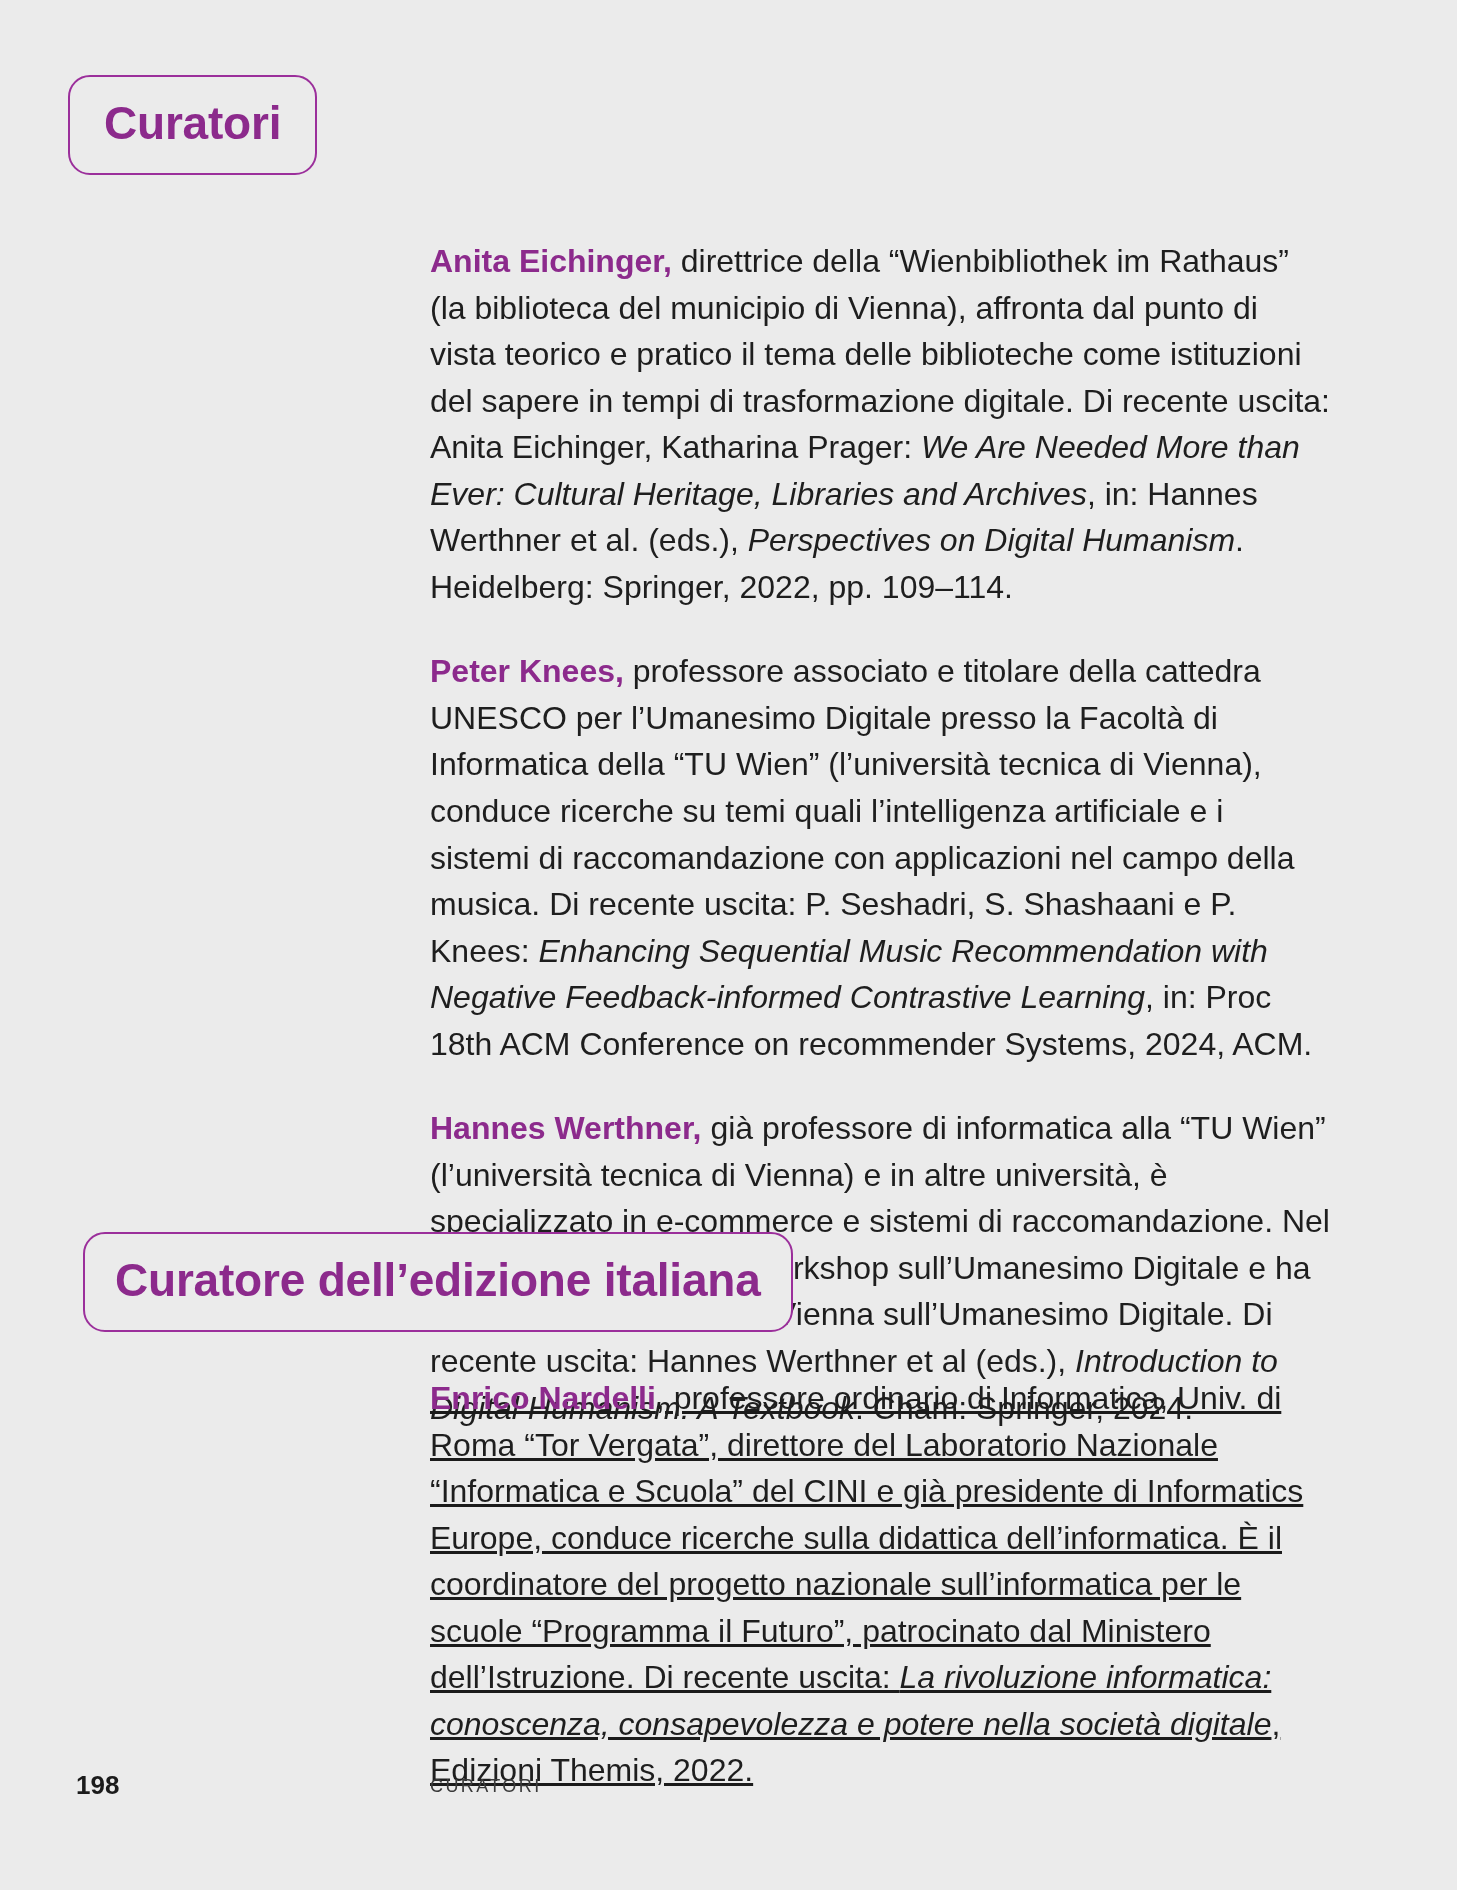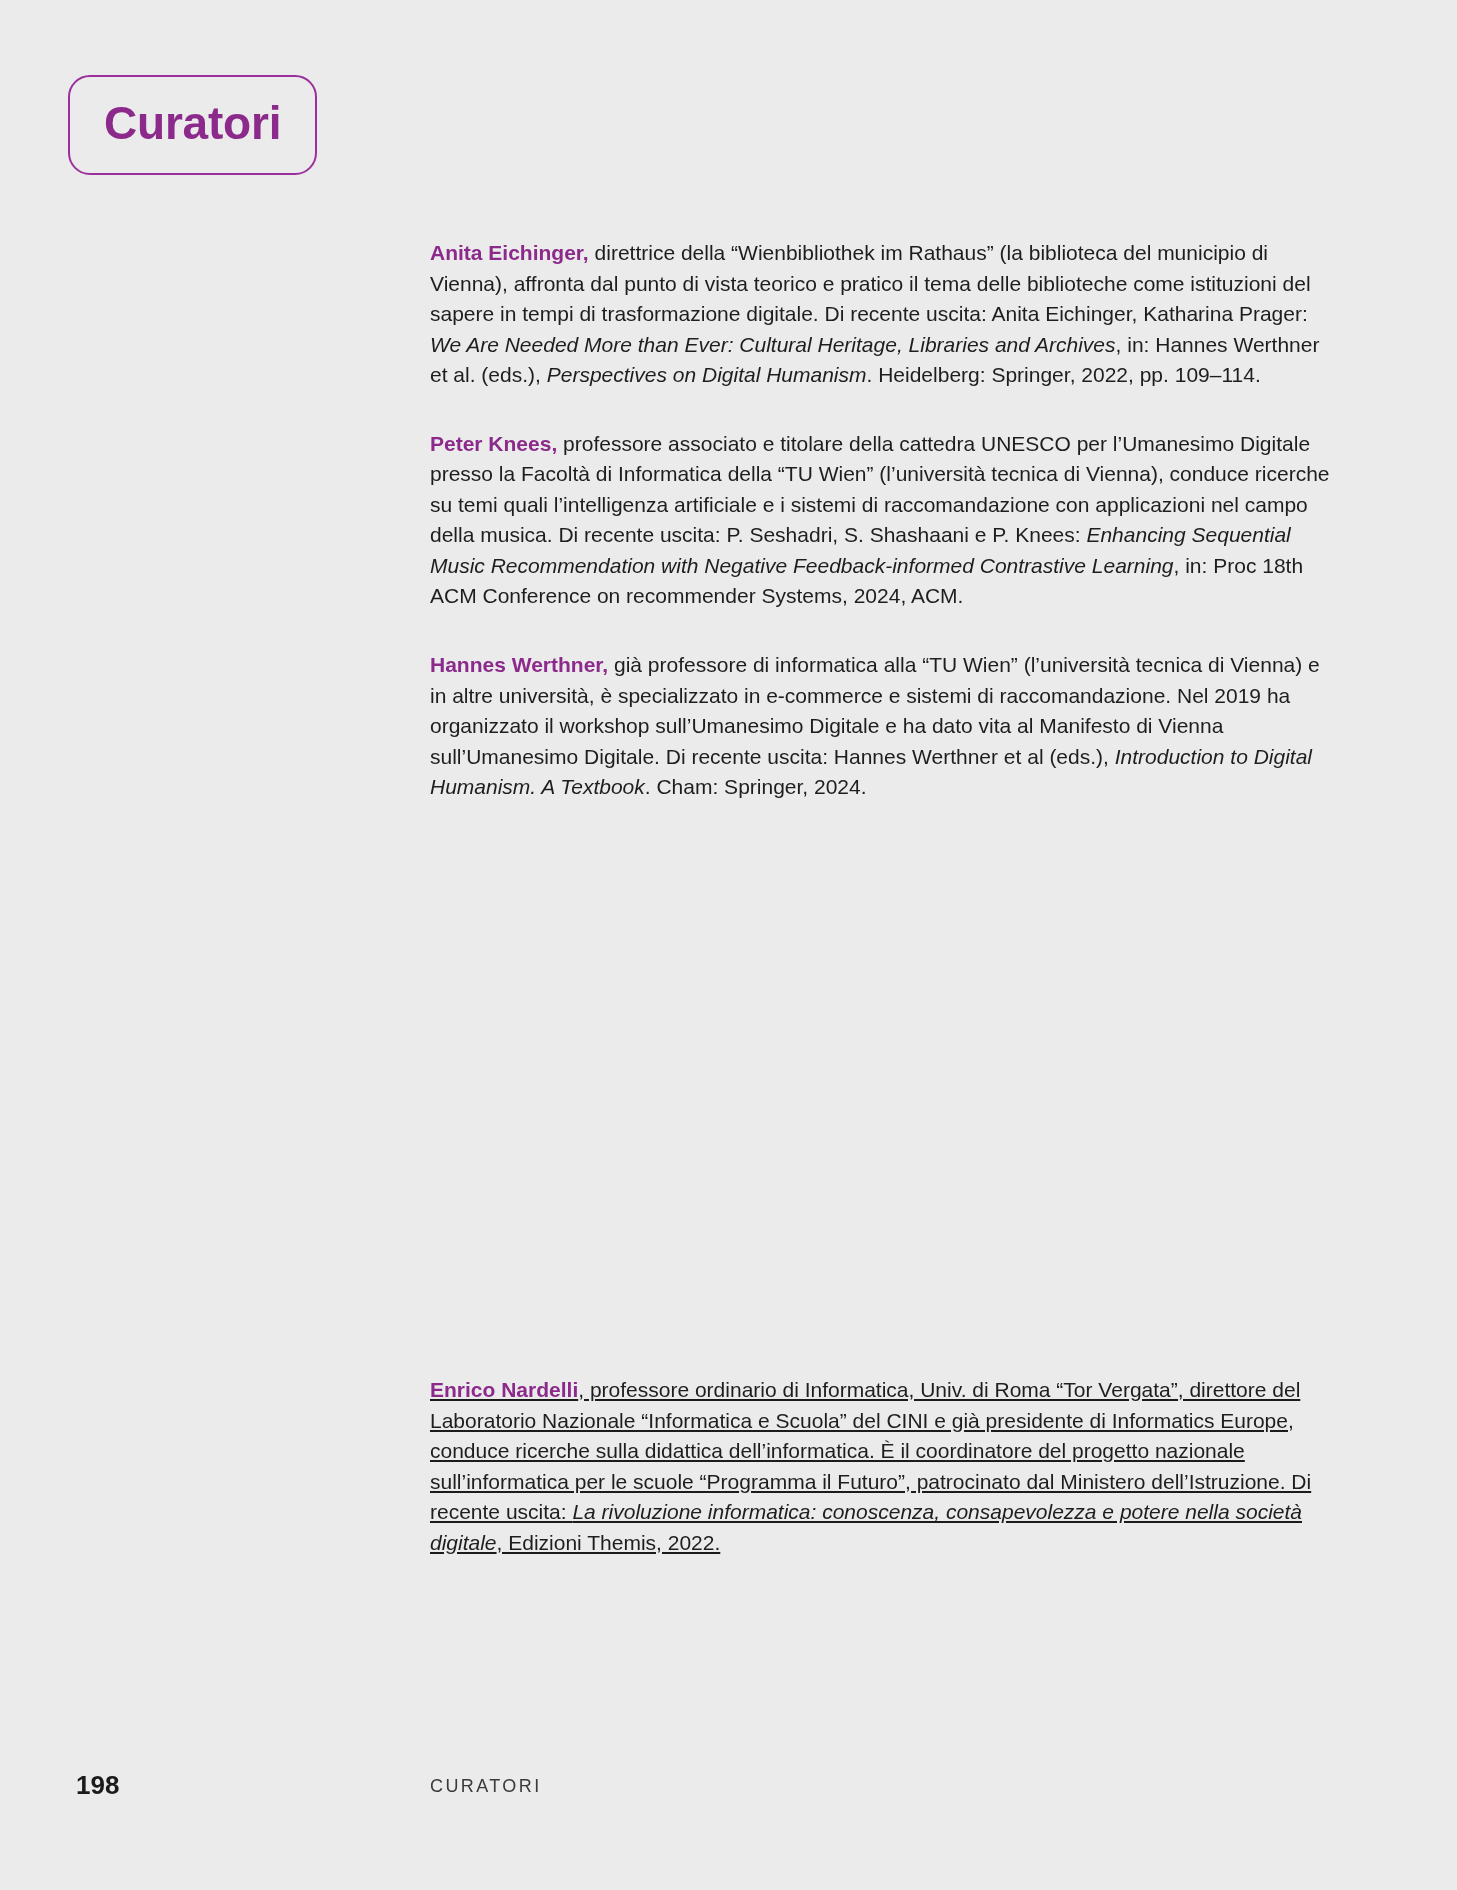--- a/index.html
+++ b/index.html
@@ -54,21 +54,21 @@
   .col {
     position: absolute;
     left: 430px;
     width: 900px;
   }
   .col-1 { top: 238px; }
   .col-2 { top: 1375px; text-decoration: underline; }
 
   p.para {
     margin: 0 0 38px 0;
-    font-size: 21px;
+    font-size: 32px;
     line-height: 1.455;
     color: #1e1e1e;
     text-align: left;
   }
   p.para:last-child { margin-bottom: 0; }
 
   .name {
     color: #8c2a8c;
     font-weight: bold;
   }
@@ -109,20 +109,21 @@
   <div class="col col-1">
 
     <p class="para"><span class="name">Anita Eichinger,</span><span> direttrice della “Wienbibliothek im Rathaus” (la biblioteca del municipio di Vienna), affronta dal punto di vista teorico e pratico il tema delle biblioteche come istituzioni del sapere in tempi di trasformazione digitale. Di recente uscita: Anita Eichinger, Katharina Prager: </span><span class="ital">We Are Needed More than Ever: Cultural Heritage, Libraries and Archives</span><span>, in: Hannes Werthner et al. (eds.), </span><span class="ital">Perspectives on Digital Humanism</span><span>. Heidelberg: Springer, 2022, pp. 109–114.</span></p>
 
     <p class="para"><span class="name">Peter Knees,</span><span> professore associato e titolare della cattedra UNESCO per l’Umanesimo Digitale presso la Facoltà di Informatica della “TU Wien” (l’università tecnica di Vienna), conduce ricerche su temi quali l’intelligenza artificiale e i sistemi di raccomandazione con applicazioni nel campo della musica. Di recente uscita: P. Seshadri, S. Shashaani e P. Knees: </span><span class="ital">Enhancing Sequential Music Recommendation with Negative Feedback-informed Contrastive Learning</span><span>, in: Proc 18th ACM Conference on recommender Systems, 2024, ACM.</span></p>
 
     <p class="para"><span class="name">Hannes Werthner,</span><span> già professore di informatica alla “TU Wien” (l’università tecnica di Vienna) e in altre università, è specializzato in e-commerce e sistemi di raccomandazione. Nel 2019 ha organizzato il workshop sull’Umanesimo Digitale e ha dato vita al Manifesto di Vienna sull’Umanesimo Digitale. Di recente uscita: Hannes Werthner et al (eds.), </span><span class="ital">Introduction to Digital Humanism. A Textbook</span><span>. Cham: Springer, 2024.</span></p>
 
   </div>
 
+  <div class="pill pill-2">Curatore dell’edizione italiana</div>
 
   <div class="col col-2">
 
     <p class="para"><span class="name">Enrico Nardelli</span><span>, professore ordinario di Informatica, Univ. di Roma “Tor Vergata”, direttore del Laboratorio Nazionale “Informatica e Scuola” del CINI e già presidente di Informatics Europe, conduce ricerche sulla didattica dell’informatica. È il coordinatore del progetto nazionale sull’informatica per le scuole “Programma il Futuro”, patrocinato dal Ministero dell’Istruzione. Di recente uscita: </span><span class="ital">La rivoluzione informatica: conoscenza, consapevolezza e potere nella società digitale</span><span>, Edizioni Themis, 2022.</span></p>
 
   </div>
 
   <div class="footer">
     <div class="folio">198</div>
     <div class="running-head">CURATORI</div>

